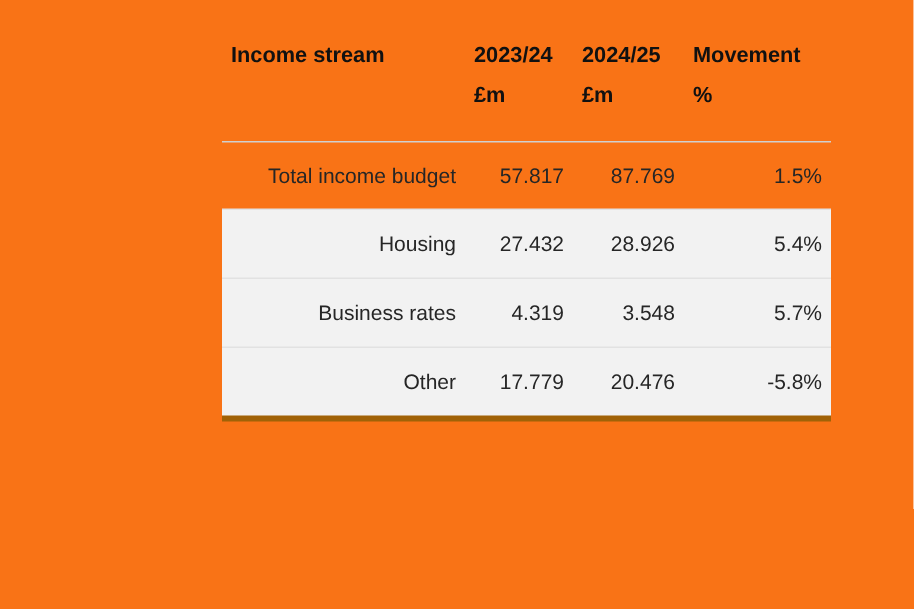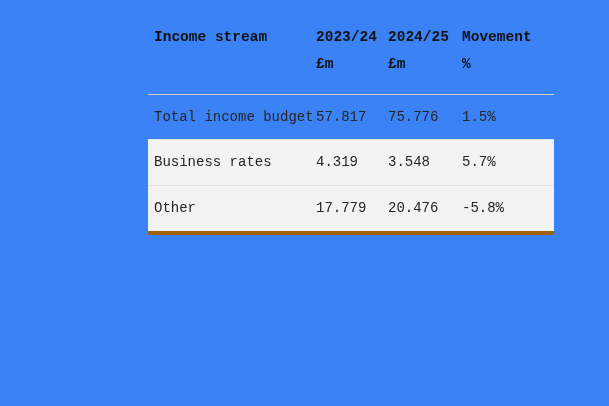--- a/index.html
+++ b/index.html
@@ -11,22 +11,21 @@
     overflow: hidden;
   }
   body {
     font-family: "Liberation Sans", sans-serif;
     color: #1b1b1b;
   }
   .page {
     position: relative;
     width: 609px;
     height: 406px;
-    background: #3b82f6;
-    font-family: Liberation Mono, monospace;
+    background: #f97316;
   }
   .table-wrap {
     position: absolute;
     left: 148px;
     top: 8px;
     width: 406px;
   }
   table.income-table {
     border-collapse: collapse;
     width: 406px;
@@ -51,20 +50,21 @@
     display: block;
     font-weight: bold;
   }
   tbody td {
     font-size: 14px;
     color: #262626;
     padding: 14px 6px 14px 6px;
     border-bottom: 1px solid #e2e2e2;
     line-height: 1.2;
     white-space: nowrap;
+    text-align: right;
   }
   tbody tr.alt td {
     background: #f2f2f2;
   }
   tbody tr:last-child td {
     border-bottom: 4px solid #a16207;
   }
   td.stream-cell { padding-left: 6px; }
 </style>
 </head>
@@ -96,22 +96,28 @@
           <th>
             <span>Movement</span>
             <span class="unit">%</span>
           </th>
         </tr>
       </thead>
       <tbody>
         <tr>
           <td class="stream-cell">Total income budget</td>
           <td>57.817</td>
-          <td>75.776</td>
+          <td>87.769</td>
           <td>1.5%</td>
+        </tr>
+        <tr class="alt">
+          <td class="stream-cell">Housing</td>
+          <td>27.432</td>
+          <td>28.926</td>
+          <td>5.4%</td>
         </tr>
         <tr class="alt">
           <td class="stream-cell">Business rates</td>
           <td>4.319</td>
           <td>3.548</td>
           <td>5.7%</td>
         </tr>
         <tr class="alt">
           <td class="stream-cell">Other</td>
           <td>17.779</td>

